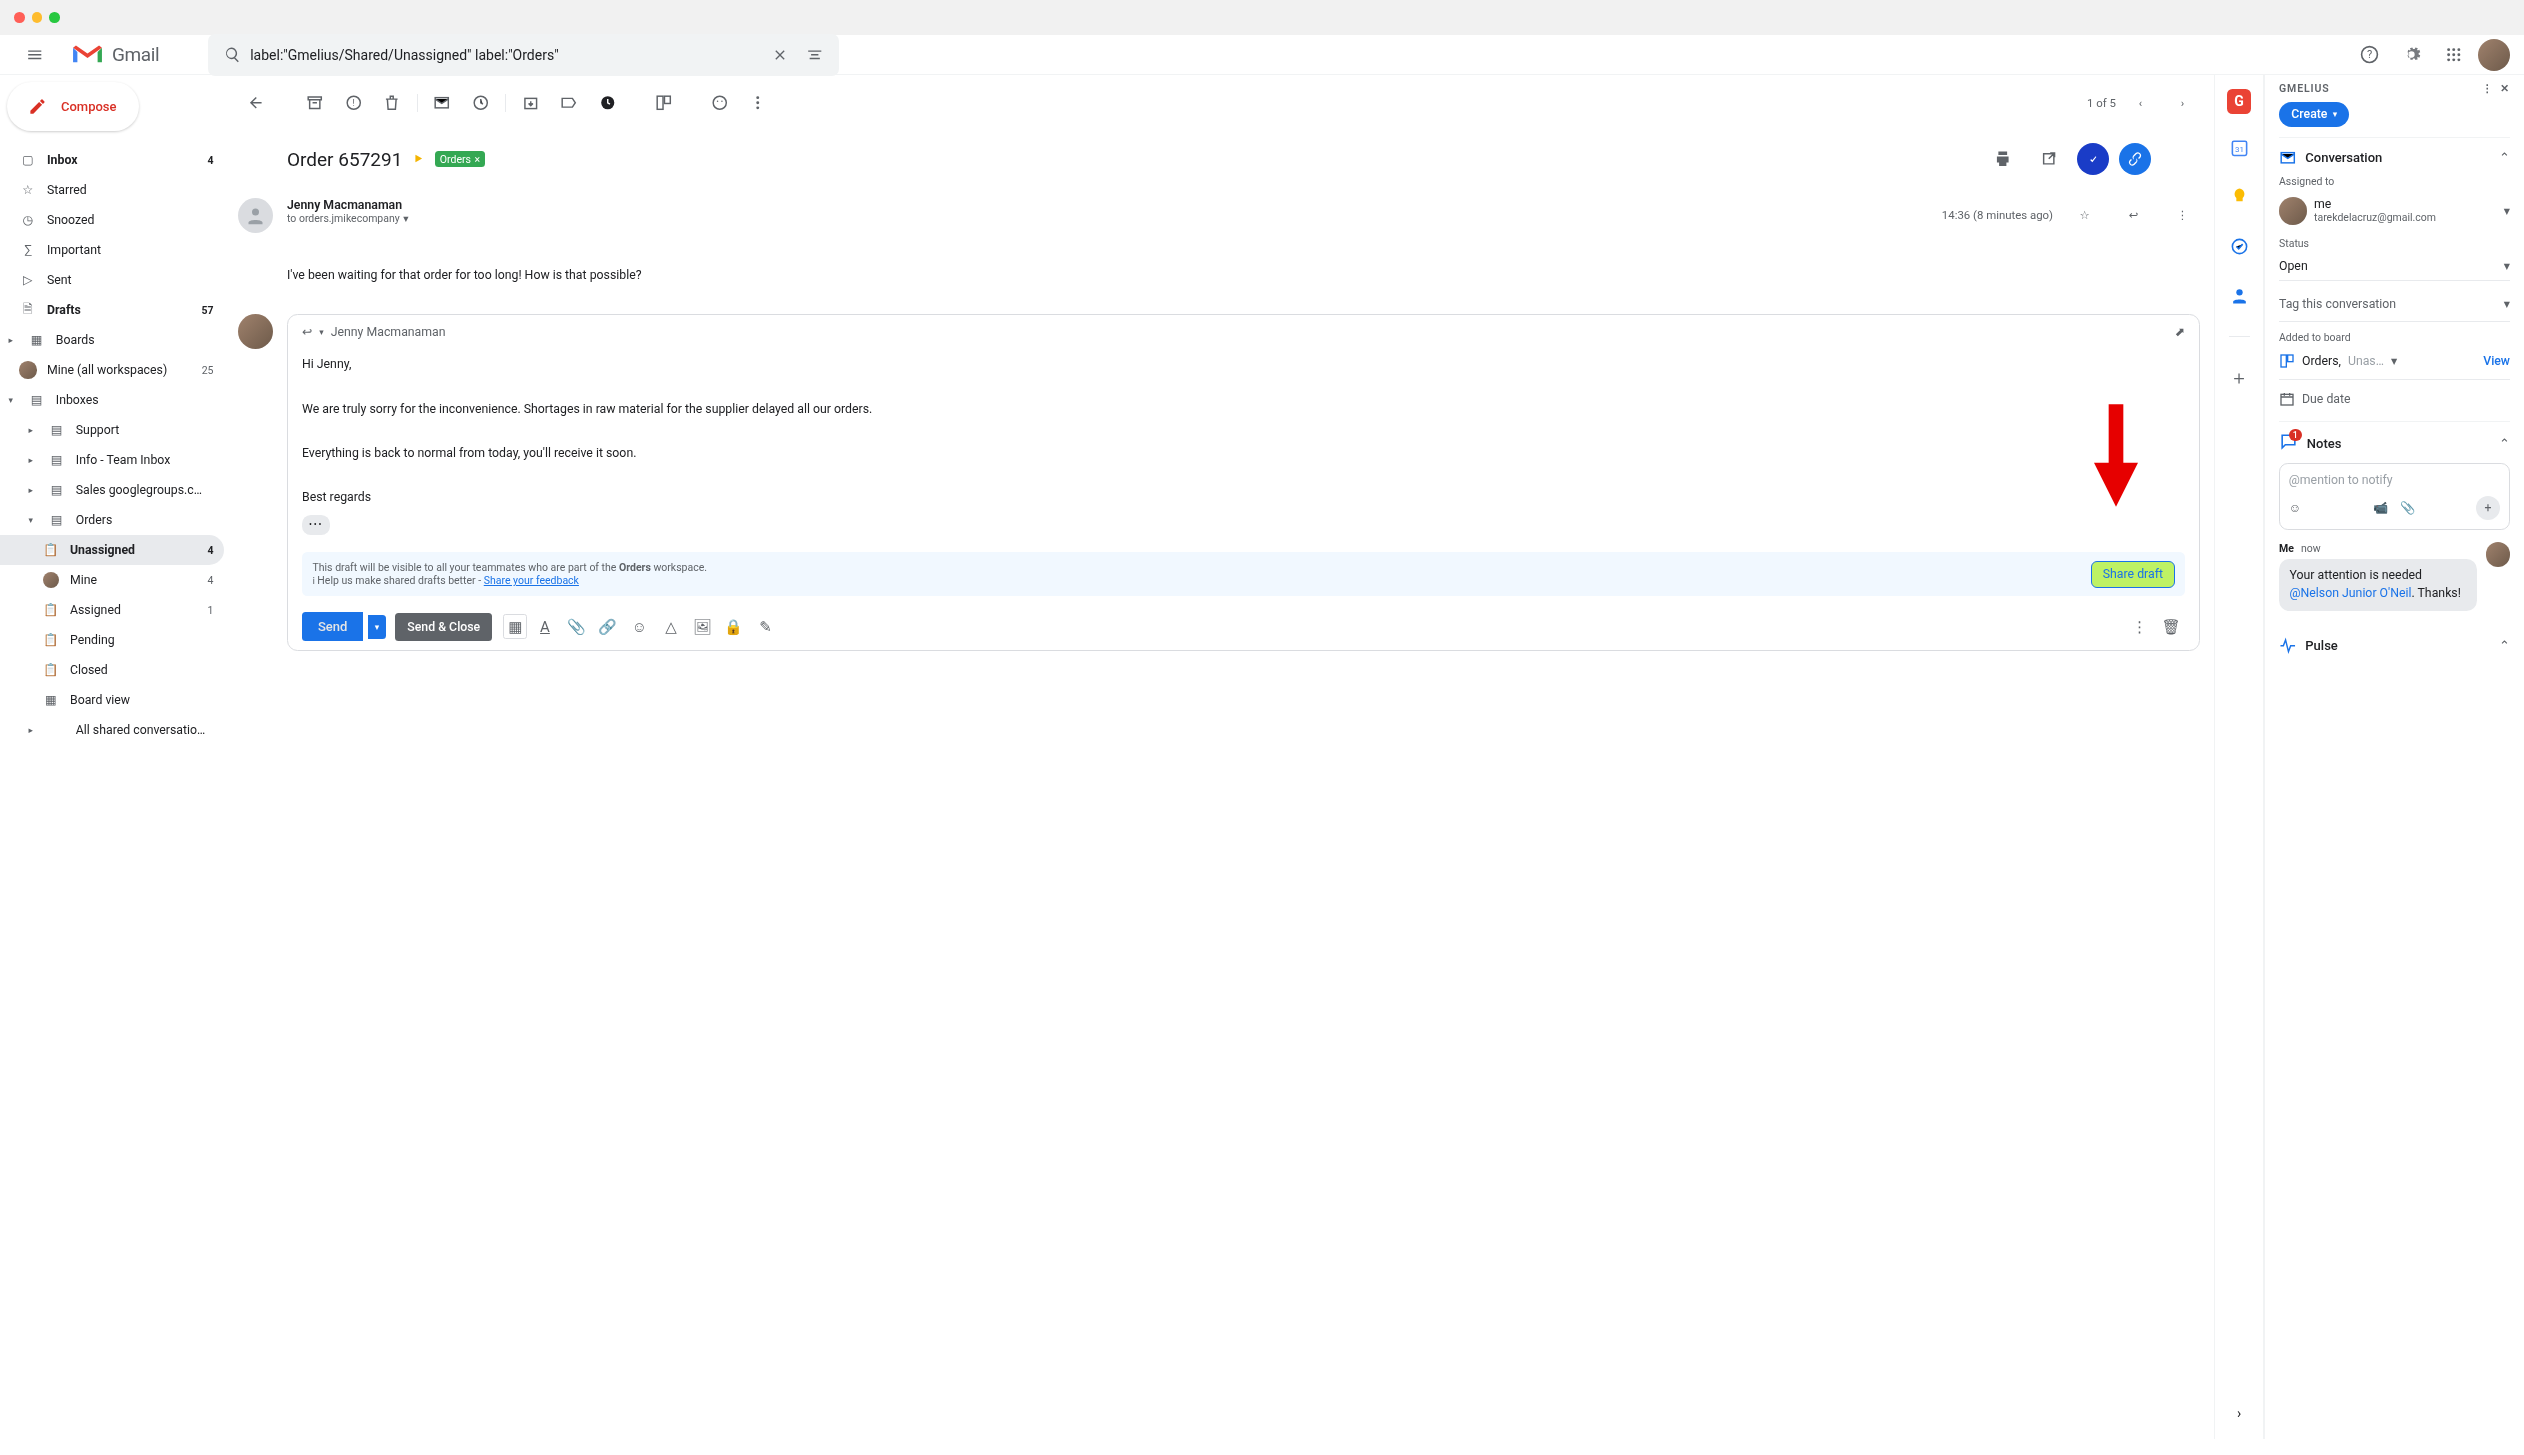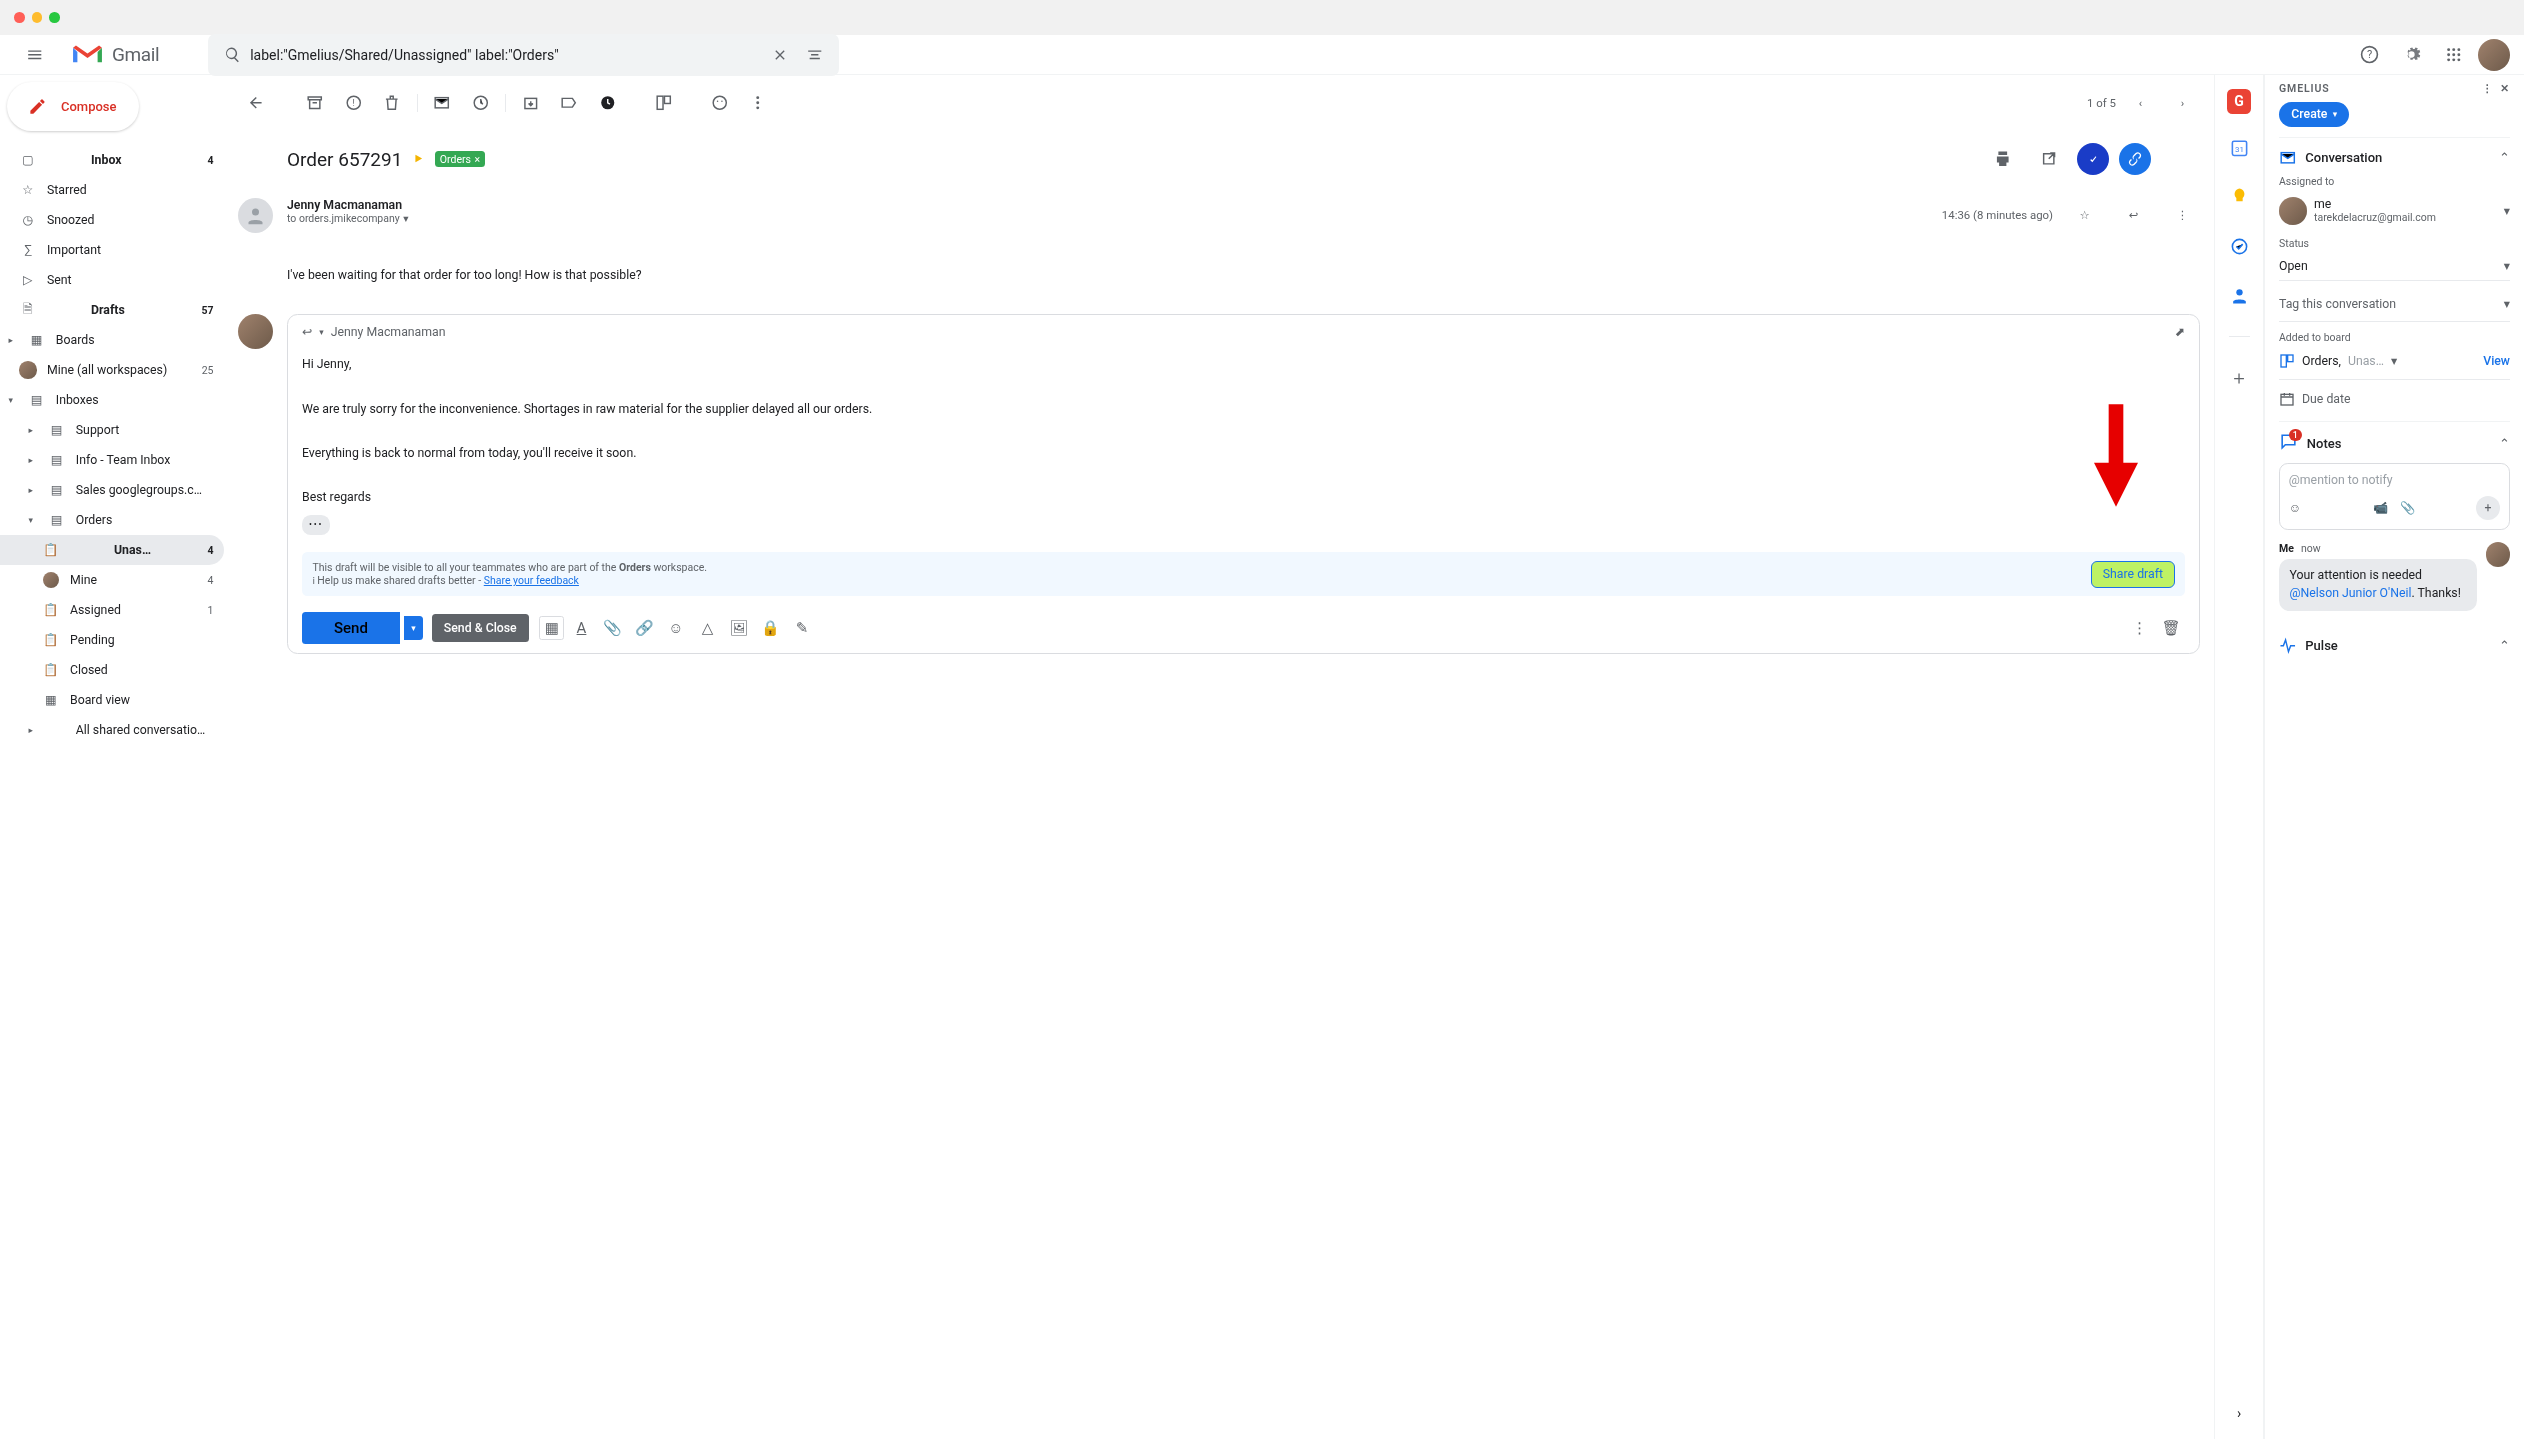--- a/index.html
+++ b/index.html
@@ -32,21 +32,21 @@
 .compose-btn svg { color:#d93025; }
 .compose-btn span { color:#d93025; font-size:13px; font-weight:500; }
 .nav-item { height:30px; display:flex; align-items:center; padding:0 10.5px 0 19px; border-radius:0 15px 15px 0; cursor:pointer; font-size:12.3px; color:#202124; gap:10.5px;}
 .nav-item.indent1 { padding-left:39px; }
 .nav-item.indent2 { padding-left:42px; }
 .nav-item.active { background:#e8eaed; font-weight:600; }
 .nav-item .chev { width:8.8px; margin-left:-10.5px; font-size:8.8px; color:#5f6368; }
 .nav-item .nicon { width:17.5px; display:flex; justify-content:center; color:#5f6368;}
 .nav-item .nlabel { flex:1; white-space:nowrap; overflow:hidden; text-overflow:ellipsis; }
 .nav-item .ncount { font-size:10.5px; color:#5f6368; }
-.nav-item.bold .nlabel, .nav-item.bold .ncount { font-weight:700; color:#202124;margin-left:44px; }
+.nav-item.bold .nlabel, .nav-item.bold .ncount { font-weight:700; color:#202124; }
 
 .main { flex:1; display:flex; flex-direction:column; overflow:hidden; border-right:0.9px solid #f1f3f4;}
 .toolbar { height:42px; display:flex; align-items:center; padding:0 14px; gap:3.5px; margin-top:7px;}
 .toolbar .tb-btn { width:35px; height:35px; display:flex; align-items:center; justify-content:center; cursor:pointer; color:#5f6368; border-radius:50%;}
 .toolbar .tb-sep { width:0.9px; height:17.5px; background:#e8eaed; margin:0 3.5px; }
 .toolbar .pager { margin-left:auto; display:flex; align-items:center; gap:7px; font-size:11.4px; color:#5f6368;}
 
 .email-header { padding:17.5px 63px 7px 63px; display:flex; align-items:center; gap:10.5px; }
 .email-subject { font-size:19px; color:#202124; }
 .imp-marker { color:#f4b400; font-size:14px;}
@@ -66,21 +66,21 @@
 
 .compose-card { margin:14px 14px 14px 63px; border:0.9px solid #dadce0; border-radius:10.5px; background:#fff; position:relative;}
 .compose-head { padding:10.5px 14px; display:flex; align-items:center; gap:7px; color:#5f6368; font-size:12.3px;}
 .compose-head-right { margin-left:auto; }
 .compose-body { padding:3.5px 14px 10.5px 14px; font-size:12.3px; line-height:1.8;}
 .expand-dots { display:inline-block; background:#e8eaed; border-radius:8.8px; padding:1.8px 7px; font-size:8.8px; letter-spacing:1.8px; margin-top:7px; cursor:pointer;}
 .share-banner { margin:7px 14px; background:#f1f8ff; border-radius:5.3px; padding:8.8px 10.5px; display:flex; align-items:center; font-size:10.5px; color:#5f6368;}
 .share-banner a { color:#1a73e8; text-decoration:underline; }
 .share-draft-btn { margin-left:auto; border:0.9px solid #1a73e8; color:#1a73e8; background:#bef264; padding:5.3px 10.5px; border-radius:6px; font-size:12.3px; cursor:pointer;}
 .compose-toolbar { padding:8.8px 14px; display:flex; align-items:center; gap:3.5px;}
-.send-btn { background:#1a73e8; color:#000000; padding:7px 32px; border-radius:3.5px 0 0 3.5px; font-size:15px; cursor:pointer; font-weight:500;}
+.send-btn { background:#1a73e8; color:#e5e5e5; padding:7px 16px; border-radius:3.5px 0 0 3.5px; font-size:13px; cursor:pointer; font-weight:500;}
 .send-more { background:#1a73e8; color:#fff; padding:7px 7px; border-radius:0 3.5px 3.5px 0; font-size:8.8px; cursor:pointer; margin-left:0.9px;}
 .send-close-btn { background:#5f6368; color:#fff; padding:7px 12.3px; border-radius:3.5px; font-size:12.3px; cursor:pointer; margin-left:5.3px; font-weight:500;}
 .compose-toolbar .cicon { width:28px; height:28px; display:flex; align-items:center; justify-content:center; color:#5f6368; cursor:pointer; font-size:15px;}
 .compose-toolbar .right { margin-left:auto; display:flex; gap:3.5px;}
 
 .right-rail { width:49px; display:flex; flex-direction:column; align-items:center; padding-top:14px; gap:17.5px; border-right:0.9px solid #f1f3f4;}
 .rail-icon { width:32px; height:32px; display:flex; align-items:center; justify-content:center; cursor:pointer; border-radius:50%;}
 
 .gmelius-panel { width:260px; border-left:0.9px solid #f1f3f4; padding:7px 14px; overflow-y:auto; font-size:12.3px;}
 .gp-header { display:flex; align-items:center; color:#5f6368; font-size:10.5px; letter-spacing:0.9px; font-weight:600; margin-bottom:7px;}

